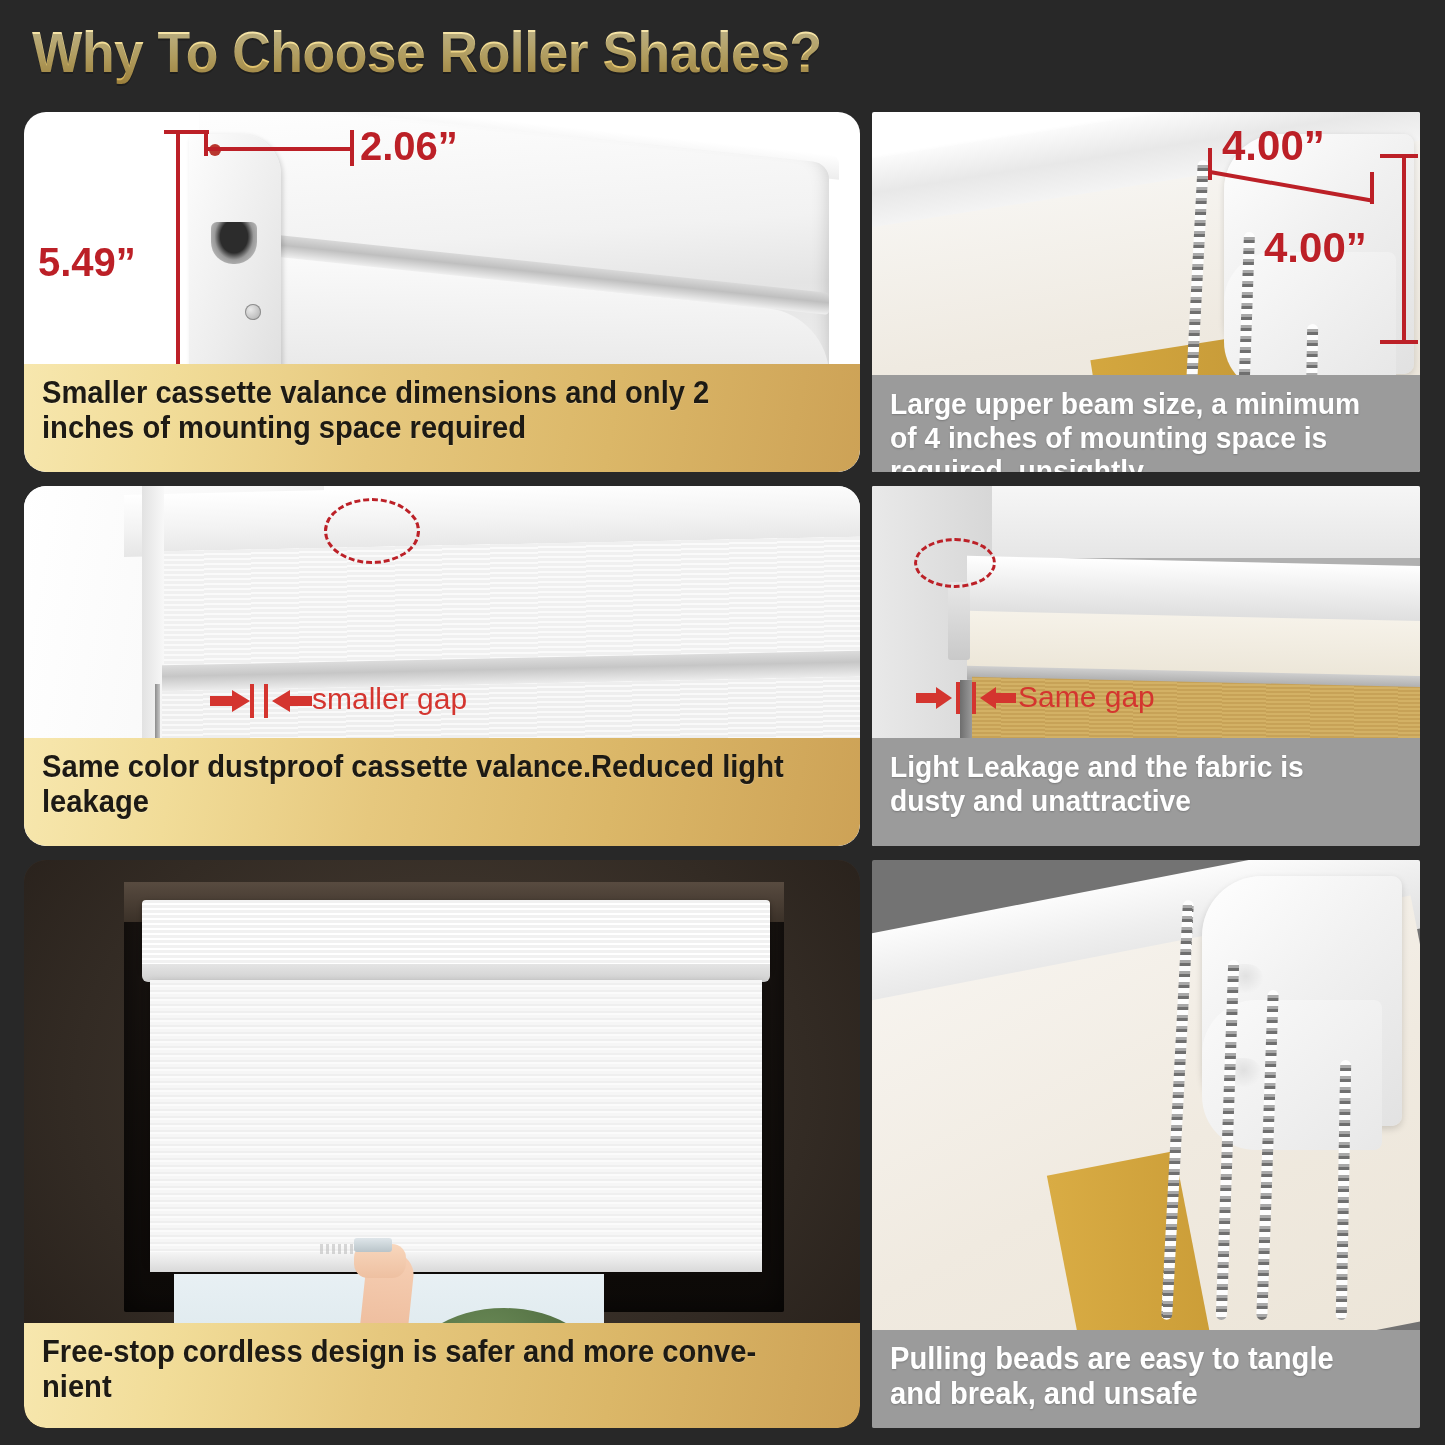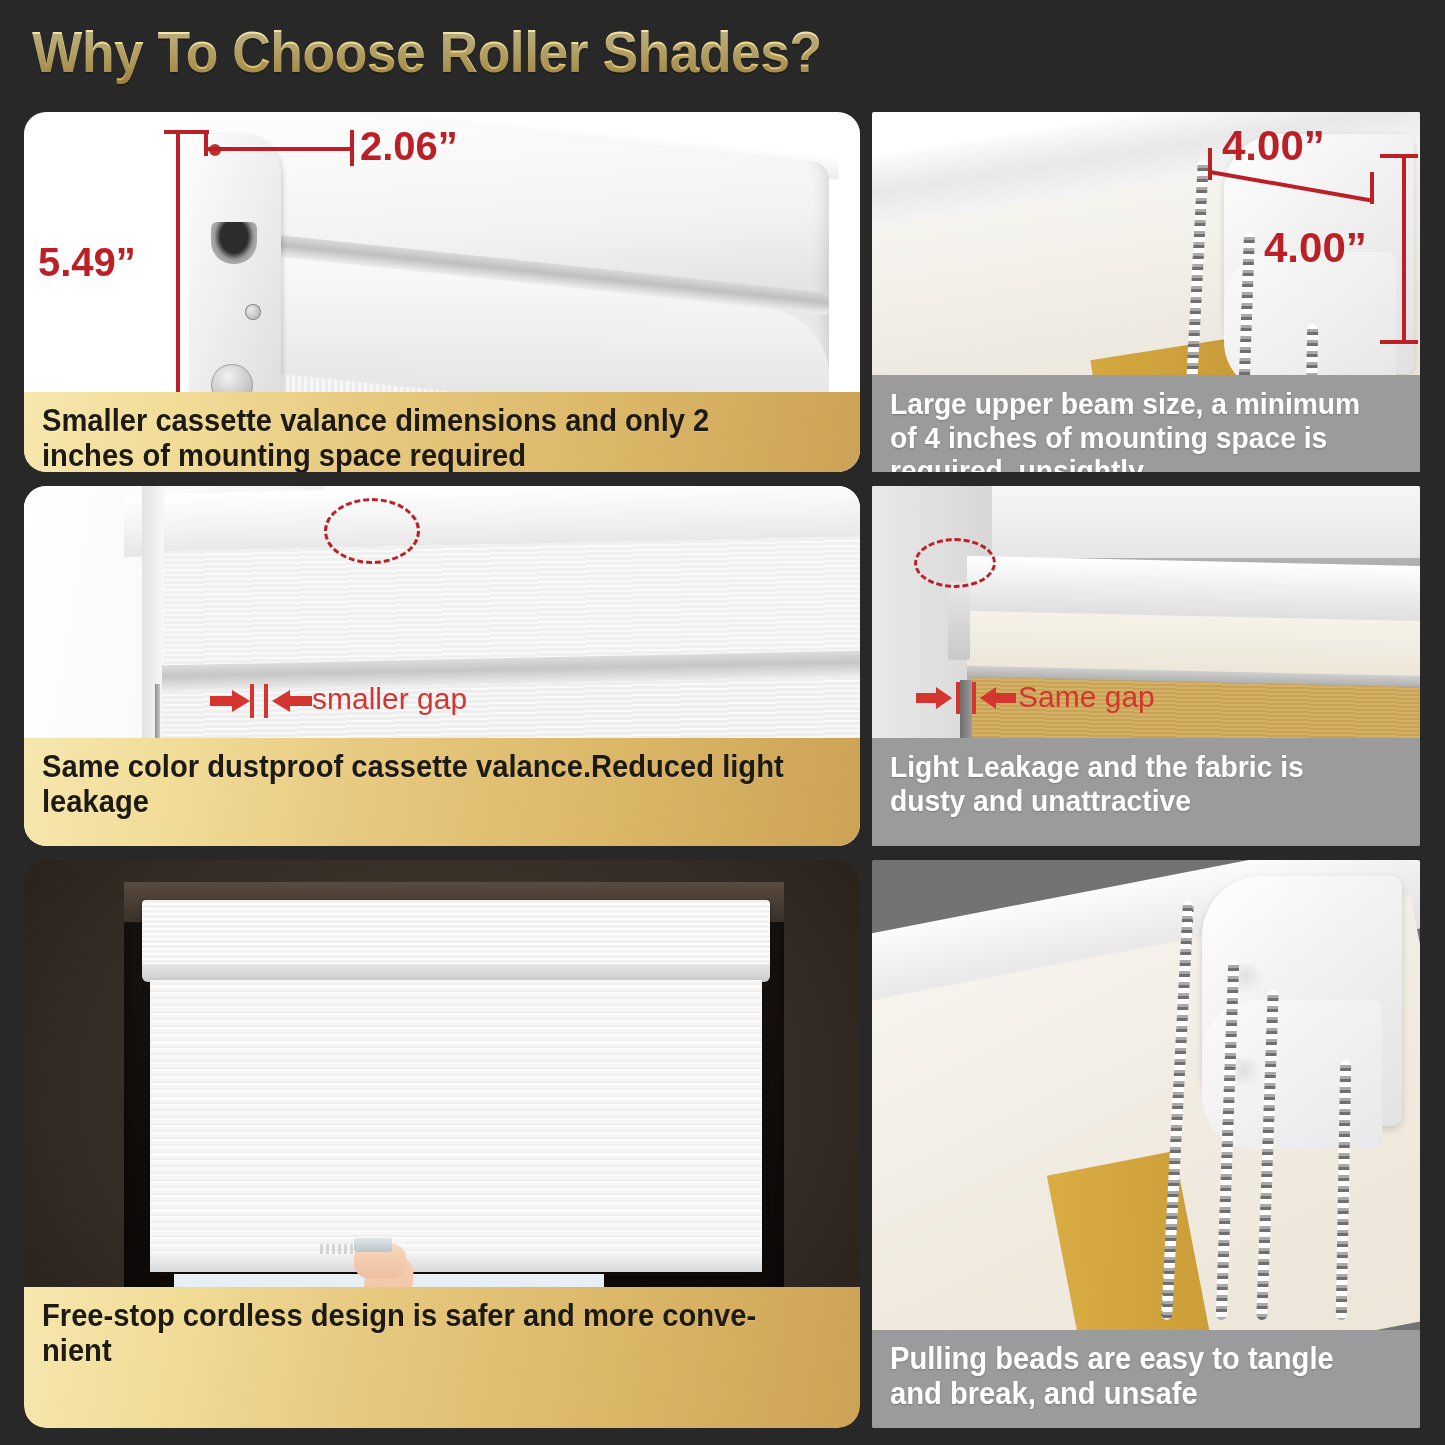--- a/index.html
+++ b/index.html
@@ -51,23 +51,23 @@
   }
   .cap-gray {
     background: #9b9b9b;
     color: #ffffff;
     text-shadow: 0 1px 2px rgba(0,0,0,0.22);
   }
   .cap-text { display: block; transform: scaleX(0.94); transform-origin: left center; }
   .row1 .cap, .row2 .cap { font-size: 31px; }
   .row1.right .cap, .row2.right .cap { font-size: 30px; }
   .row3 .cap { font-size: 31px; }
-  .row1.left .cap { height: 80px; }
+  .row1.left .cap { height: 108px; }
   .row2.left .cap { height: 108px; }
-  .row3.left .cap { height: 141px; }
+  .row3.left .cap { height: 105px; }
   .row1.right .cap { height: 97px; }
   .row2.right .cap { height: 108px; }
   .row3.right .cap { height: 98px; }
 
   
   .p1bg { position:absolute; inset:0; background:#fff; }
   .valance-body {
     position: absolute; left: 175px; top: 18px; width: 630px; height: 270px;
     background: linear-gradient(170deg,#ffffff 0%,#f2f2f2 42%,#e4e4e4 60%,#f6f6f6 100%);
     transform: skewY(6deg);

